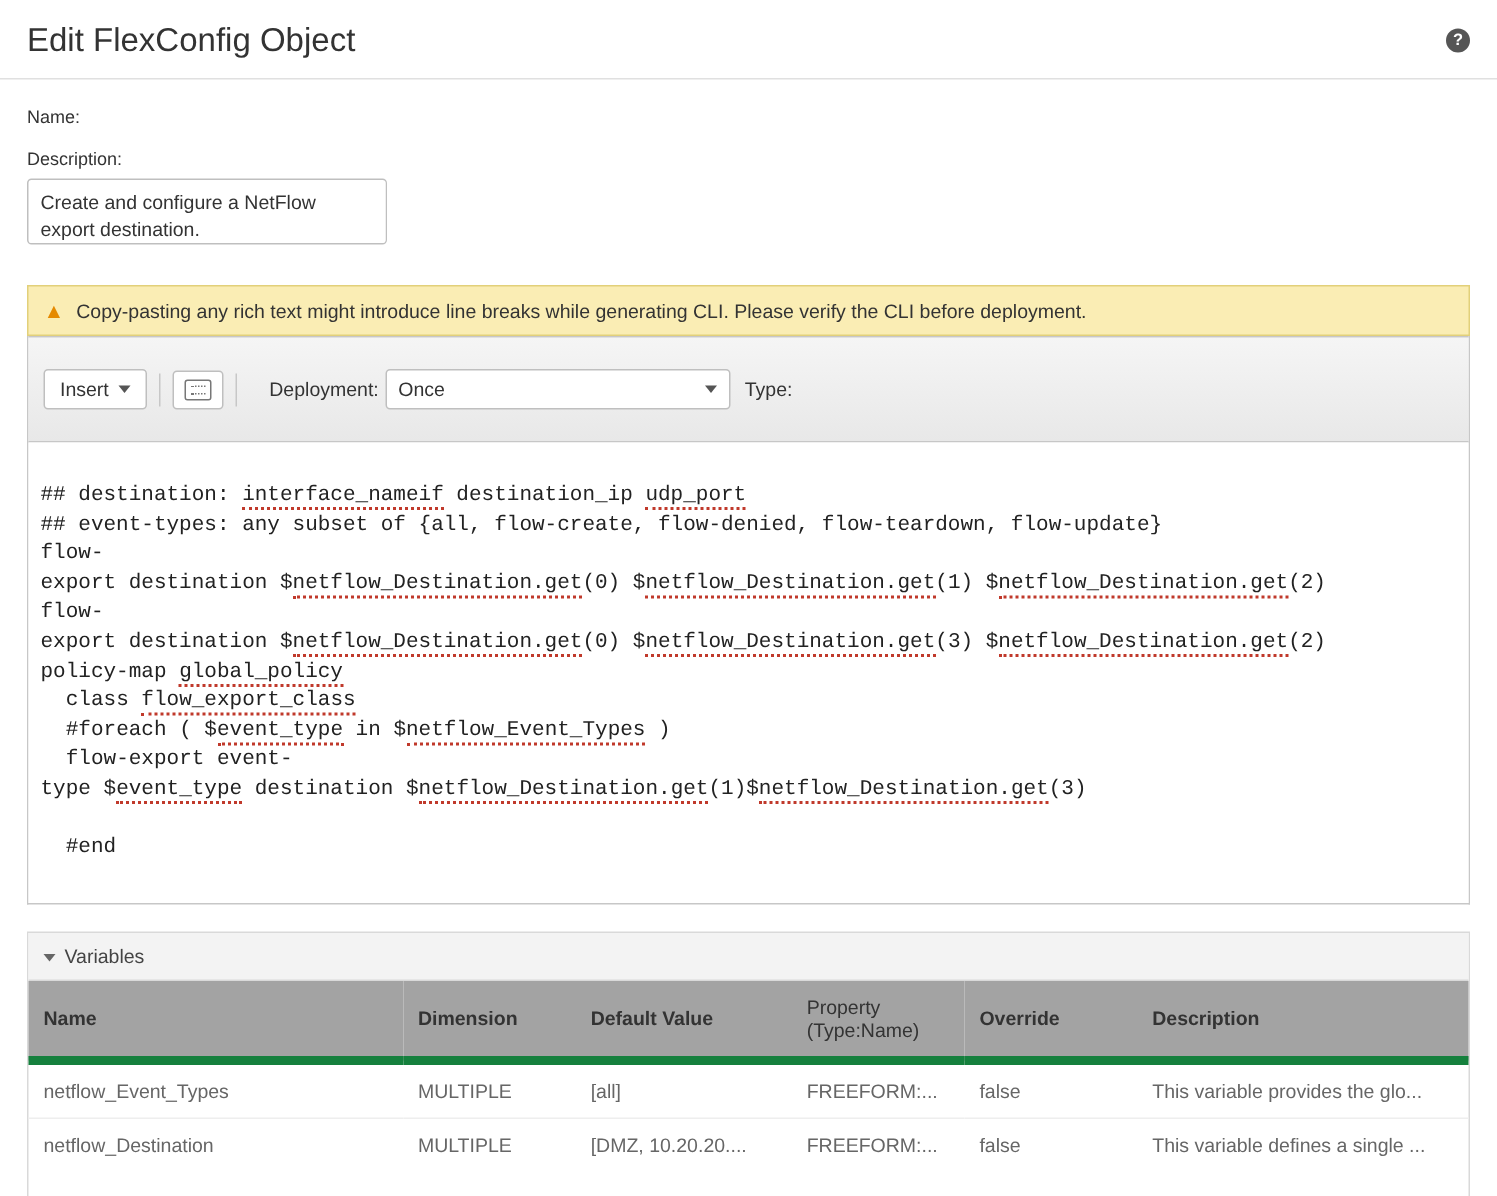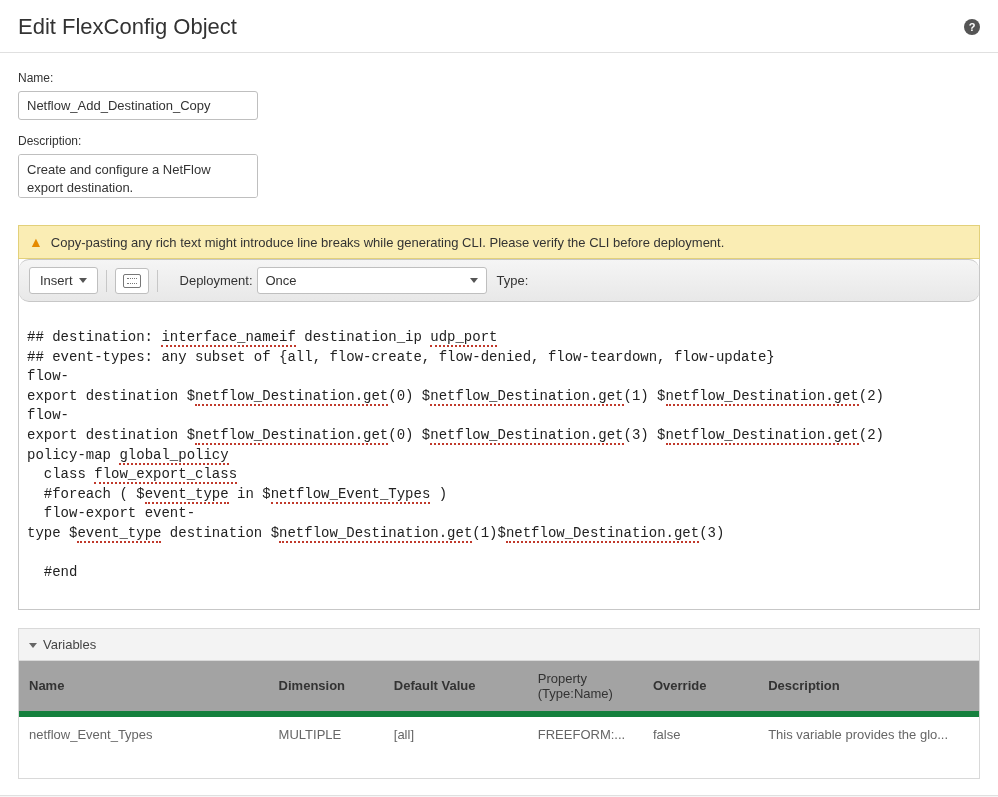--- a/index.html
+++ b/index.html
@@ -82,26 +82,25 @@
   }
   .editor-wrap {
     border: 1px solid #c7c7c7;
     border-top: none;
     margin: 0 18px 10px 18px;
   }
   .toolbar {
     background: linear-gradient(#f5f5f5,#e8e8e8);
     border-top: 1px solid #c7c7c7;
     border-bottom: 1px solid #c7c7c7;
-    padding: 7px 10px;
+    padding: 21px 10px;
     display: flex;
     align-items: center;
     gap: 4px;
     font-size: 13px;
-    border-radius: 10px;
   }
   .tb-btn {
     border: 1px solid #bfbfbf;
     background: #fff;
     border-radius: 3px;
     padding: 5px 10px;
     font-size: 13px;
     display: inline-flex;
     align-items: center;
     cursor: pointer;
@@ -219,21 +218,20 @@
 
   <div class="modal-header">
     <div class="modal-title">Edit FlexConfig Object</div>
     <div class="help-icon">?</div>
   </div>
 
   <div class="modal-body">
 
     <div class="form-row">
       <label class="form-label">Name:</label>
-      <input class="text-input" type="text" value="Netflow_Add_Destination_Copy" style="">
     </div>
 
     <div class="form-row">
       <label class="form-label">Description:</label>
       <textarea class="textarea-input" style="">Create and configure a NetFlow export destination.</textarea>
     </div>
   </div>
 
   <div class="warning-row-wrap">
     <div class="warning-bar">
@@ -308,20 +306,28 @@
       </thead>
       <tbody>
         <tr>
           <td>netflow_Event_Types</td>
           <td>MULTIPLE</td>
           <td>[all]</td>
           <td>FREEFORM:...</td>
           <td>false</td>
           <td>This variable provides the glo...</td>
         </tr>
+        <tr>
+          <td>netflow_Destination</td>
+          <td>MULTIPLE</td>
+          <td>[DMZ, 10.20.20....</td>
+          <td>FREEFORM:...</td>
+          <td>false</td>
+          <td>This variable defines a single ...</td>
+        </tr>
       </tbody>
     </table>
     <div class="var-spacer"></div>
   </div>
 
   <div class="modal-footer">
     
     
   </div>
 

